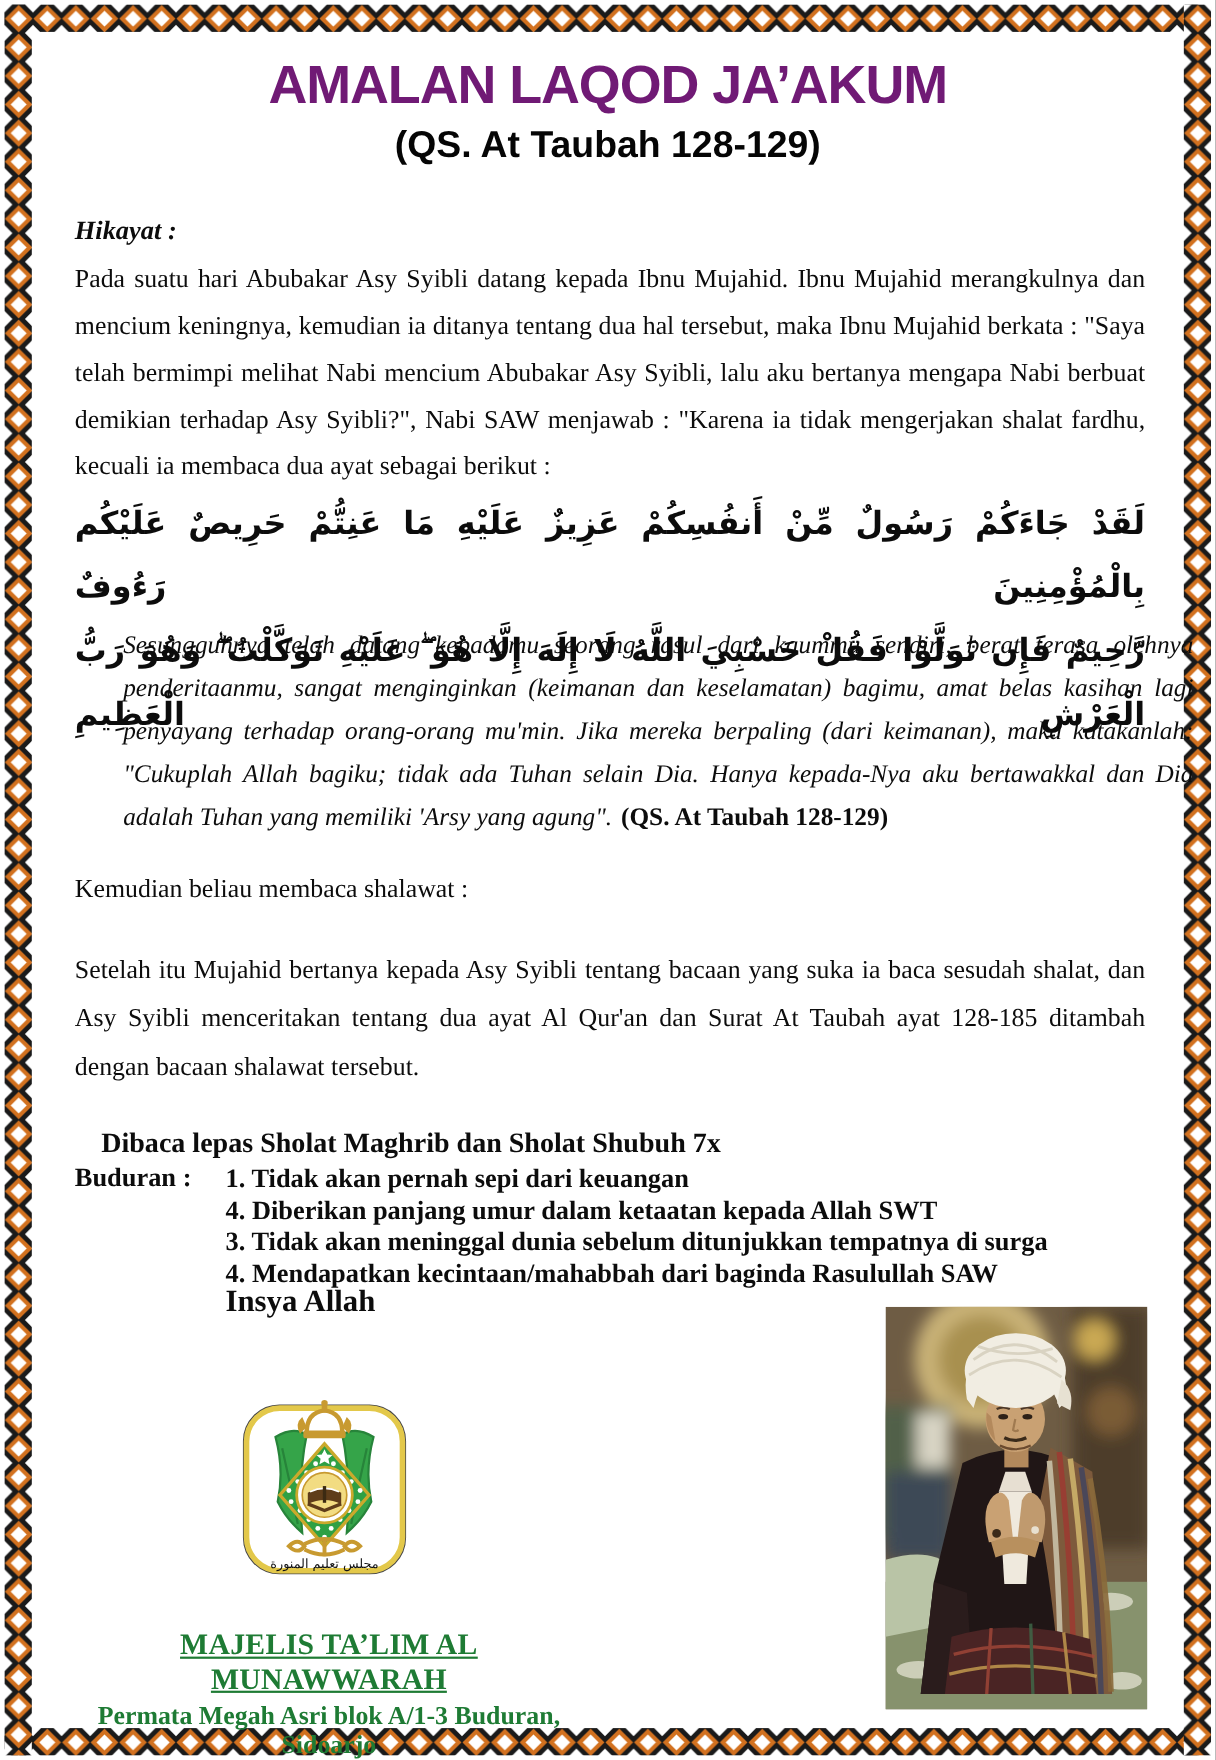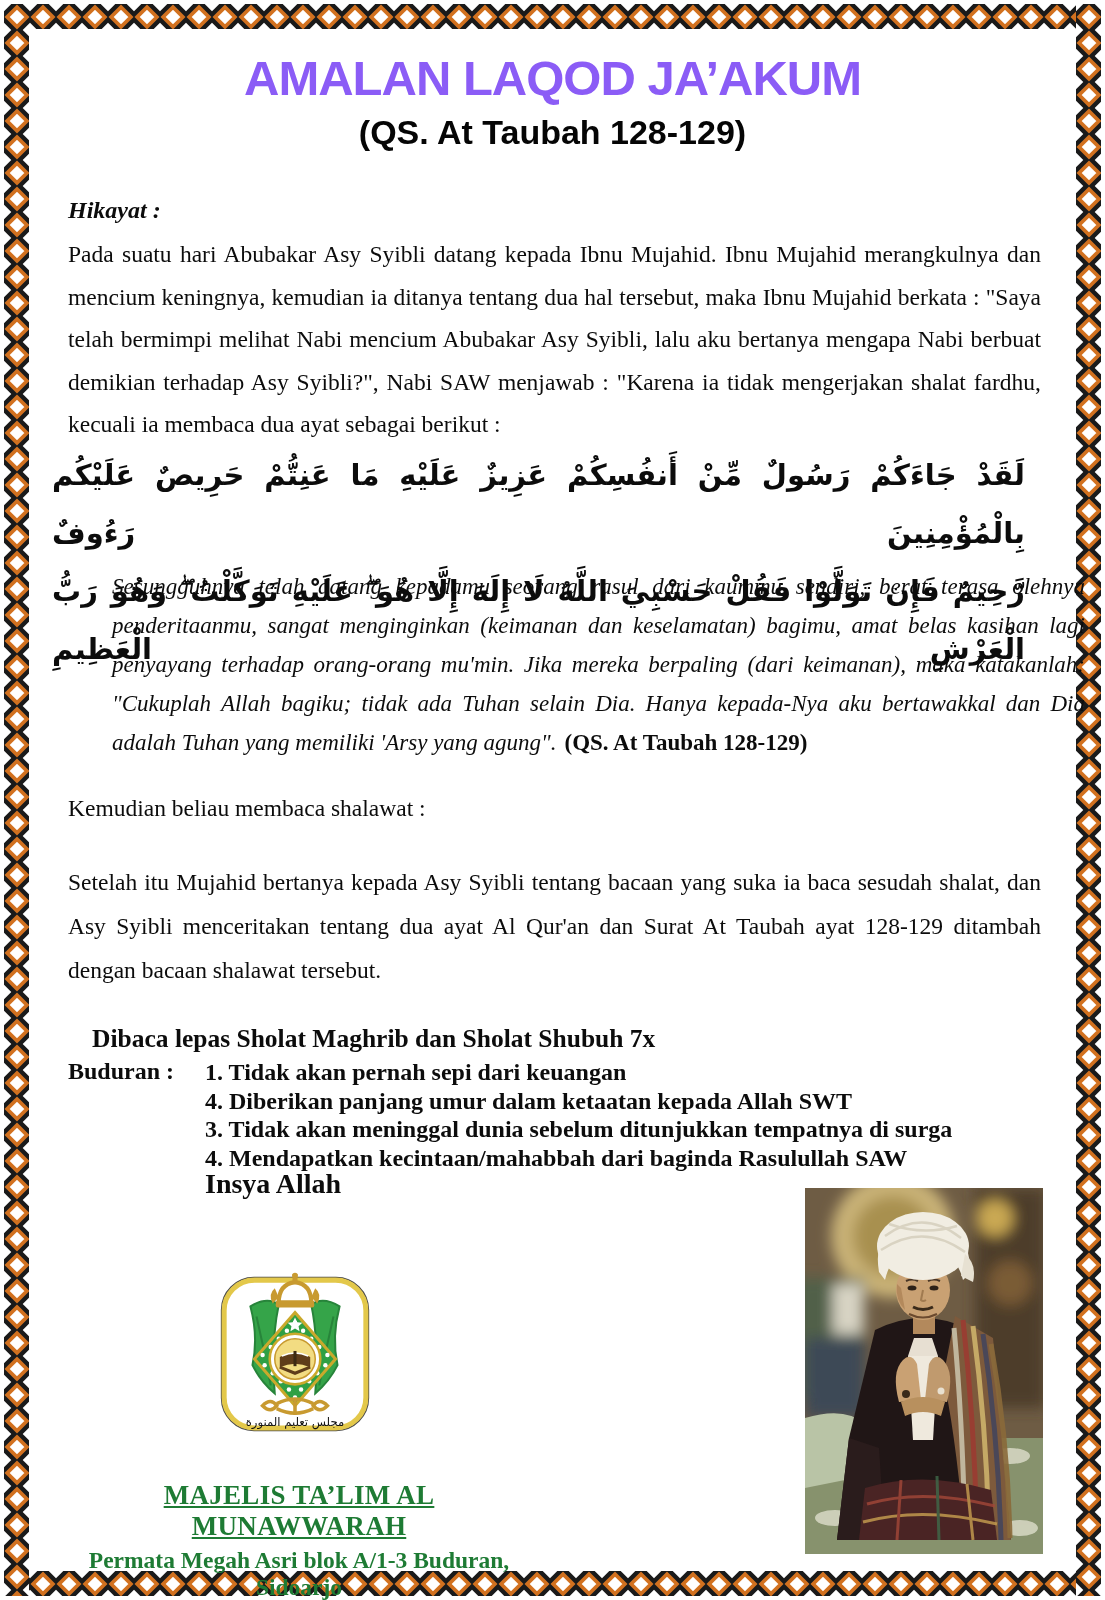--- a/index.html
+++ b/index.html
@@ -4,27 +4,27 @@
 <style>
   html,body{margin:0;padding:0;background:#888;}
   .page{position:relative;width:1105px;height:1600px;margin:0 auto;background:#ffffff;overflow:hidden;
         font-family:"Liberation Serif",serif;color:#0c0c0c;}
   .b-strip{position:absolute;}
   .b-top{left:4px;top:4px;}
   .b-bottom{left:4px;top:1571px;}
   .b-left{left:4px;top:4px;}
   .b-right{left:1076px;top:4px;}
   .title{position:absolute;left:0;width:100%;top:50px;margin:0;text-align:center;
-         font-family:"Liberation Sans",sans-serif;font-size:49px;font-weight:bold;letter-spacing:-1px;color:#8b5cf6;}
+         font-family:"Liberation Sans",sans-serif;font-size:49px;font-weight:bold;letter-spacing:-1px;color:#701a75;}
   .subtitle{position:absolute;left:0;width:100%;top:113px;margin:0;text-align:center;
          font-family:"Liberation Sans",sans-serif;font-size:34px;font-weight:bold;color:#050505;}
   .hikayat{position:absolute;left:68px;top:197px;font-weight:bold;font-style:italic;font-size:24px;}
   .para{position:absolute;margin:0;text-align:justify;}
   .para1{left:68px;top:233px;width:973px;font-size:23.5px;line-height:42.5px;}
-  .verse{position:absolute;left:52px;top:446px;width:973px;direction:rtl;}
+  .verse{position:absolute;left:68px;top:446px;width:973px;direction:rtl;}
   .vline{font-family:"DejaVu Sans",sans-serif;font-weight:bold;font-size:29px;line-height:58px;
          text-align:justify;text-align-last:justify;}
   .translation{left:68px;top:567px;width:973px;font-size:23px;line-height:39px;margin-left:44px;}
   .translation .ital{font-style:italic;}
   .ref{font-weight:bold;margin-left:8px;}
   .shalawat-label{position:absolute;left:68px;top:795px;font-size:23.5px;}
   .shalawat-arabic{position:absolute;left:445px;top:770px;direction:rtl;
          font-family:"DejaVu Sans",sans-serif;font-weight:bold;font-size:30px;}
   .para2{left:68px;top:860px;width:973px;font-size:23.5px;line-height:44px;}
   .practice-heading{position:absolute;left:68px;top:1024px;font-weight:bold;font-size:25.5px;margin-left:24px;}
@@ -104,21 +104,21 @@
 
   <div class="verse">
     <div class="vline">لَقَدْ جَاءَكُمْ رَسُولٌ مِّنْ أَنفُسِكُمْ عَزِيزٌ عَلَيْهِ مَا عَنِتُّمْ حَرِيصٌ عَلَيْكُم بِالْمُؤْمِنِينَ رَءُوفٌ</div>
     <div class="vline">رَّحِيمٌ فَإِن تَوَلَّوْا فَقُلْ حَسْبِيَ اللَّهُ لَا إِلَهَ إِلَّا هُوَ ۖ عَلَيْهِ تَوَكَّلْتُ ۖ وَهُوَ رَبُّ الْعَرْشِ الْعَظِيمِ</div>
   </div>
 
   <p class="para translation"><span class="ital">Sesungguhnya telah datang kepadamu seorang rasul dari kaummu sendiri, berat terasa olehnya penderitaanmu, sangat menginginkan (keimanan dan keselamatan) bagimu, amat belas kasihan lagi penyayang terhadap orang-orang mu'min. Jika mereka berpaling (dari keimanan), maka katakanlah: "Cukuplah Allah bagiku; tidak ada Tuhan selain Dia. Hanya kepada-Nya aku bertawakkal dan Dia adalah Tuhan yang memiliki 'Arsy yang agung".</span><span class="ref">(QS. At Taubah 128-129)</span></p>
 
   <div class="shalawat-label">Kemudian beliau membaca shalawat :</div>
 
-  <p class="para para2">Setelah itu Mujahid bertanya kepada Asy Syibli tentang bacaan yang suka ia baca sesudah shalat, dan Asy Syibli menceritakan tentang dua ayat Al Qur'an dan Surat At Taubah ayat 128-129 ditambah dengan bacaan shalawat tersebut.</p>
+  <p class="para para2">Setelah itu Mujahid bertanya kepada Asy Syibli tentang bacaan yang suka ia baca sesudah shalat, dan Asy Syibli menceritakan tentang dua ayat Al Qur'an dan Surat At Taubah ayat 128-185 ditambah dengan bacaan shalawat tersebut.</p>
 
   <div class="practice-heading">Dibaca lepas Sholat Maghrib dan Sholat Shubuh 7x</div>
   <div class="fadhilah-label">Buduran :</div>
   <div class="benefits">
     <div class="benefit">1. Tidak akan pernah sepi dari keuangan</div>
     <div class="benefit">4. Diberikan panjang umur dalam ketaatan kepada Allah SWT</div>
     <div class="benefit">3. Tidak akan meninggal dunia sebelum ditunjukkan tempatnya di surga</div>
     <div class="benefit">4. Mendapatkan kecintaan/mahabbah dari baginda Rasulullah SAW</div>
   </div>
   <div class="insya">Insya Allah</div>

